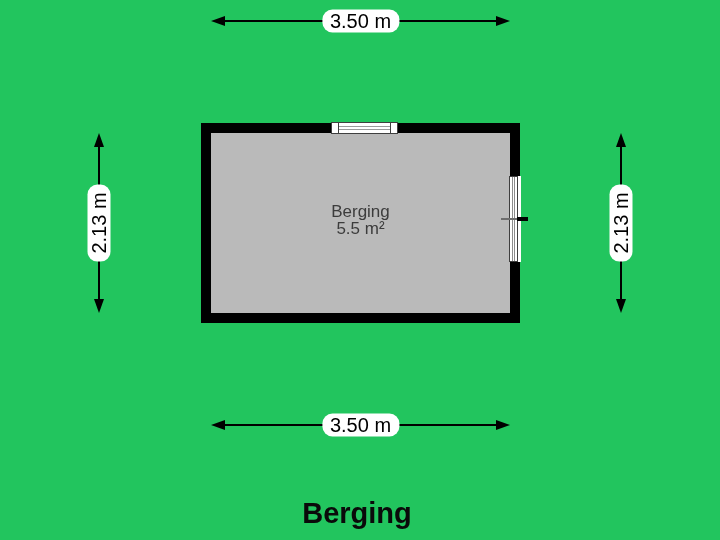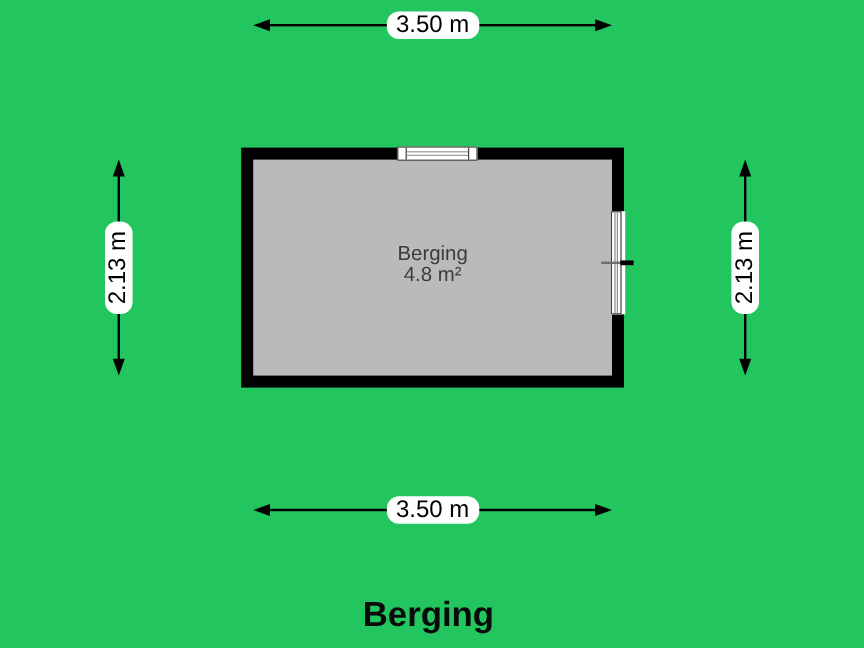--- a/index.html
+++ b/index.html
@@ -109,21 +109,21 @@
   <div class="opening-right"></div>
   <div class="door-right">
     <i class="dline a"></i>
     <i class="dline b"></i>
   </div>
   <div class="handle-line"></div>
   <div class="handle-tab"></div>
 
   <div class="room-label">
     <div>Berging</div>
-    <div>4.8 m²</div>
+    <div>5.5 m²</div>
   </div>
 
   <div class="dim" style="left:211px; top:413px; width:299px; height:24px;">
     <div class="dim-line-h"></div>
     <div class="ah ah-left"></div>
     <div class="ah ah-right"></div>
     <div class="dim-label">3.50 m</div>
   </div>
 
   <div class="plan-title">Berging</div>

